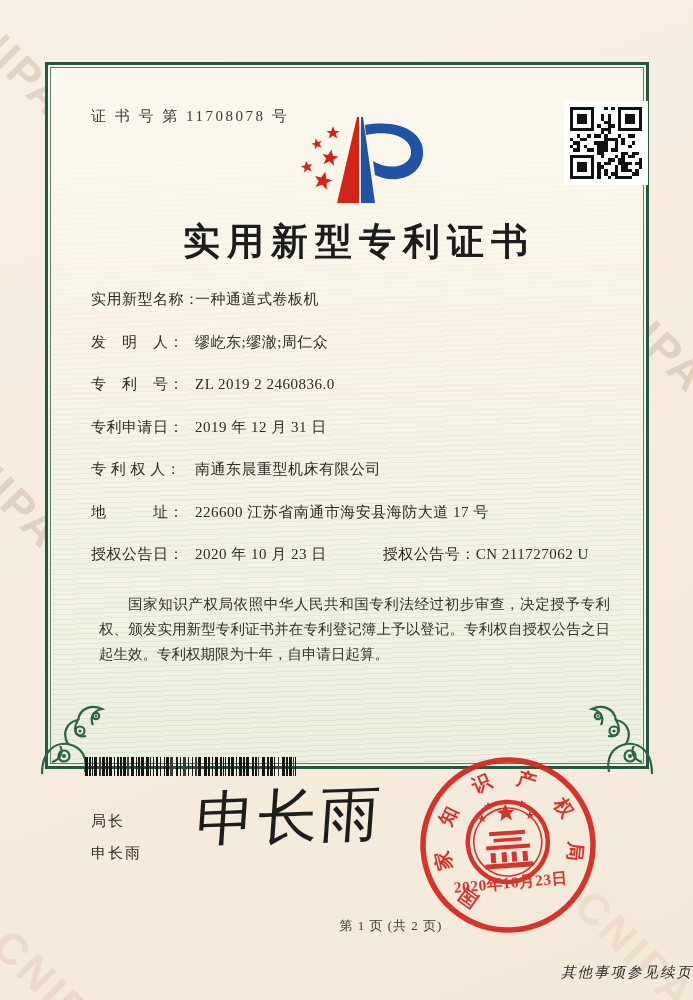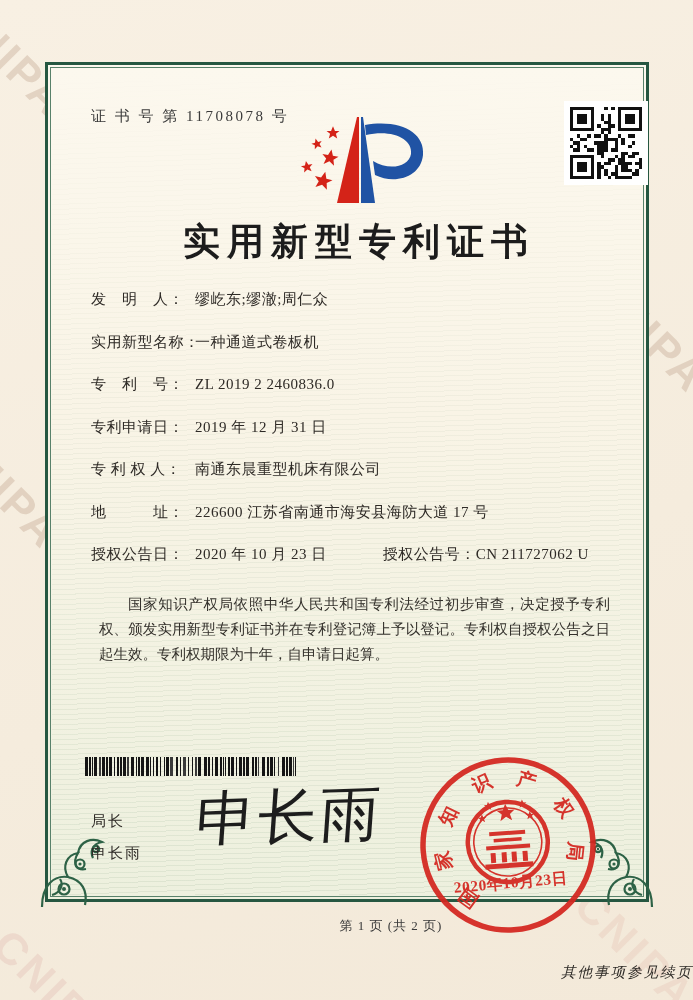--- a/index.html
+++ b/index.html
@@ -22,21 +22,21 @@
   .wm1{left:-28px;top:-14px;}
   .wm2{left:350px;top:88px;color:rgba(214,196,180,0.30);}
   .wm3{left:612px;top:262px;}
   .wm4{left:-34px;top:418px;}
   .wm5{left:196px;top:600px;color:rgba(205,185,168,0.26);}
   .wm6{left:18px;top:920px;color:rgba(226,190,178,0.38);}
   .wm7{left:600px;top:880px;color:rgba(228,192,180,0.34);}
 
   
   .frame{
-    position:absolute;left:45px;top:62px;width:604px;height:840px;
+    position:absolute;left:45px;top:62px;width:604px;height:707px;
     border:3px solid #265741;
     background:linear-gradient(180deg,#fcf8ee 0%,#f9f4e6 42%,#edf0de 100%);
     box-sizing:border-box;z-index:2;
   }
   .frame::before{ 
     content:"";position:absolute;inset:2px;border:1px solid #58816a;pointer-events:none;z-index:1;
   }
   .frame::after{ 
     content:"";position:absolute;inset:4px;z-index:0;pointer-events:none;
     background:repeating-linear-gradient(178deg,rgba(96,138,102,0.11) 0 1px,transparent 1px 5px);
@@ -303,26 +303,26 @@
           <rect x="15" y="20" width="1" height="1" fill="#111"></rect>
           <rect x="16" y="20" width="1" height="1" fill="#111"></rect>
           <rect x="17" y="20" width="1" height="1" fill="#111"></rect>
         </svg>
     </div>
 
     <h1 class="title">实用新型专利证书</h1>
 
     <div class="fields">
       <div class="frow">
+        <span class="flabel">实用新型名称：</span>
+        <span class="fvalue">一种通道式卷板机</span>
+      </div>
+      <div class="frow">
         <span class="flabel">发　明　人：</span>
         <span class="fvalue">缪屹东;缪澈;周仁众</span>
-      </div>
-      <div class="frow">
-        <span class="flabel">实用新型名称：</span>
-        <span class="fvalue">一种通道式卷板机</span>
       </div>
       <div class="frow">
         <span class="flabel">专　利　号：</span>
         <span class="fvalue">ZL 2019 2 2460836.0</span>
       </div>
       <div class="frow">
         <span class="flabel">专利申请日：</span>
         <span class="fvalue">2019 年 12 月 31 日</span>
       </div>
       <div class="frow">

